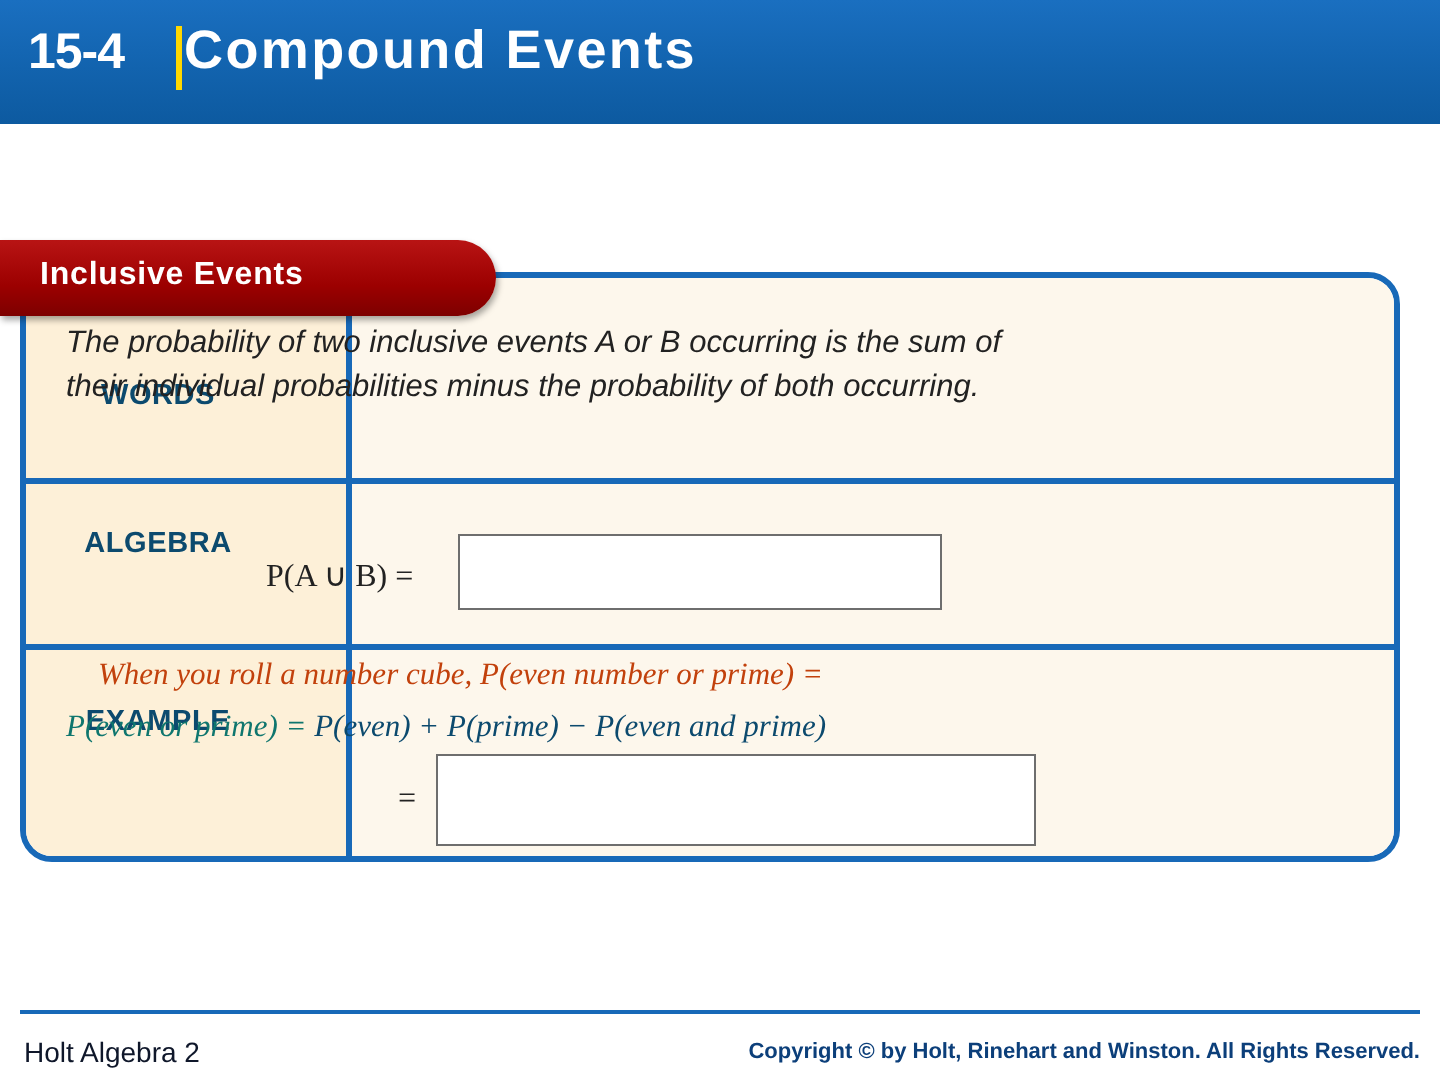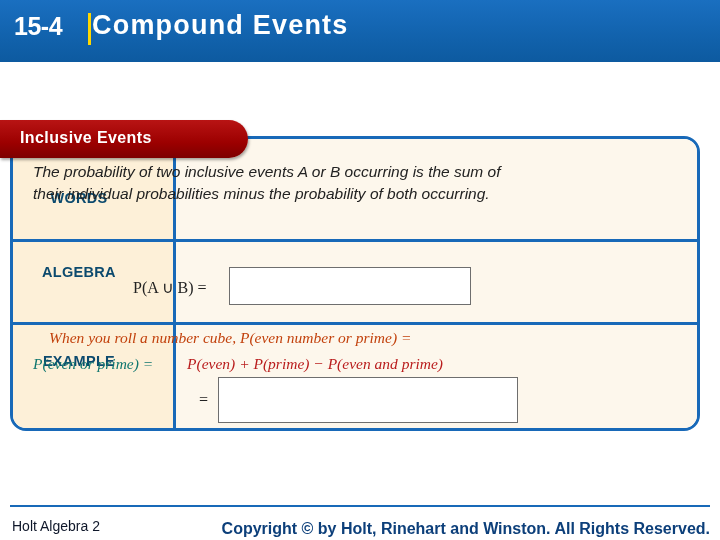--- a/index.html
+++ b/index.html
@@ -202,21 +202,21 @@
     margin-left: 16px;
   }
   .ex-line2 {
     position: absolute;
     left: 20px;
     top: 216px;
     font-size: 15.5px;
     font-family: "Liberation Serif", serif;
     font-style: italic;
   }
-  .ex-line2 .red { color: #b91c1c; margin-left: 30px; }
+  .ex-line2 .red { color: #0c4a6e; }
   .ex-line2 .blk { color: #0f766e; }
   .ex-eq {
     position: absolute;
     left: 185px;
     top: 252px;
     font-size: 16px;
     color: #222222;
     font-family: "Liberation Serif", serif;
     font-style: italic;
   }
@@ -244,21 +244,21 @@
     left: 12px;
     top: 518px;
     font-size: 14px;
     color: #0f172a;
     font-family: "Liberation Sans", sans-serif;
   }
   .footer-right {
     position: absolute;
     right: 10px;
     top: 520px;
-    font-size: 16px;
+    font-size: 11px;
     font-weight: bold;
     color: #0c3f7a;
     font-family: "Liberation Sans", sans-serif;
   }
 </style>
 </head>
 <body>
 
 <div class="header"></div>
 <div class="header-underline"></div>

